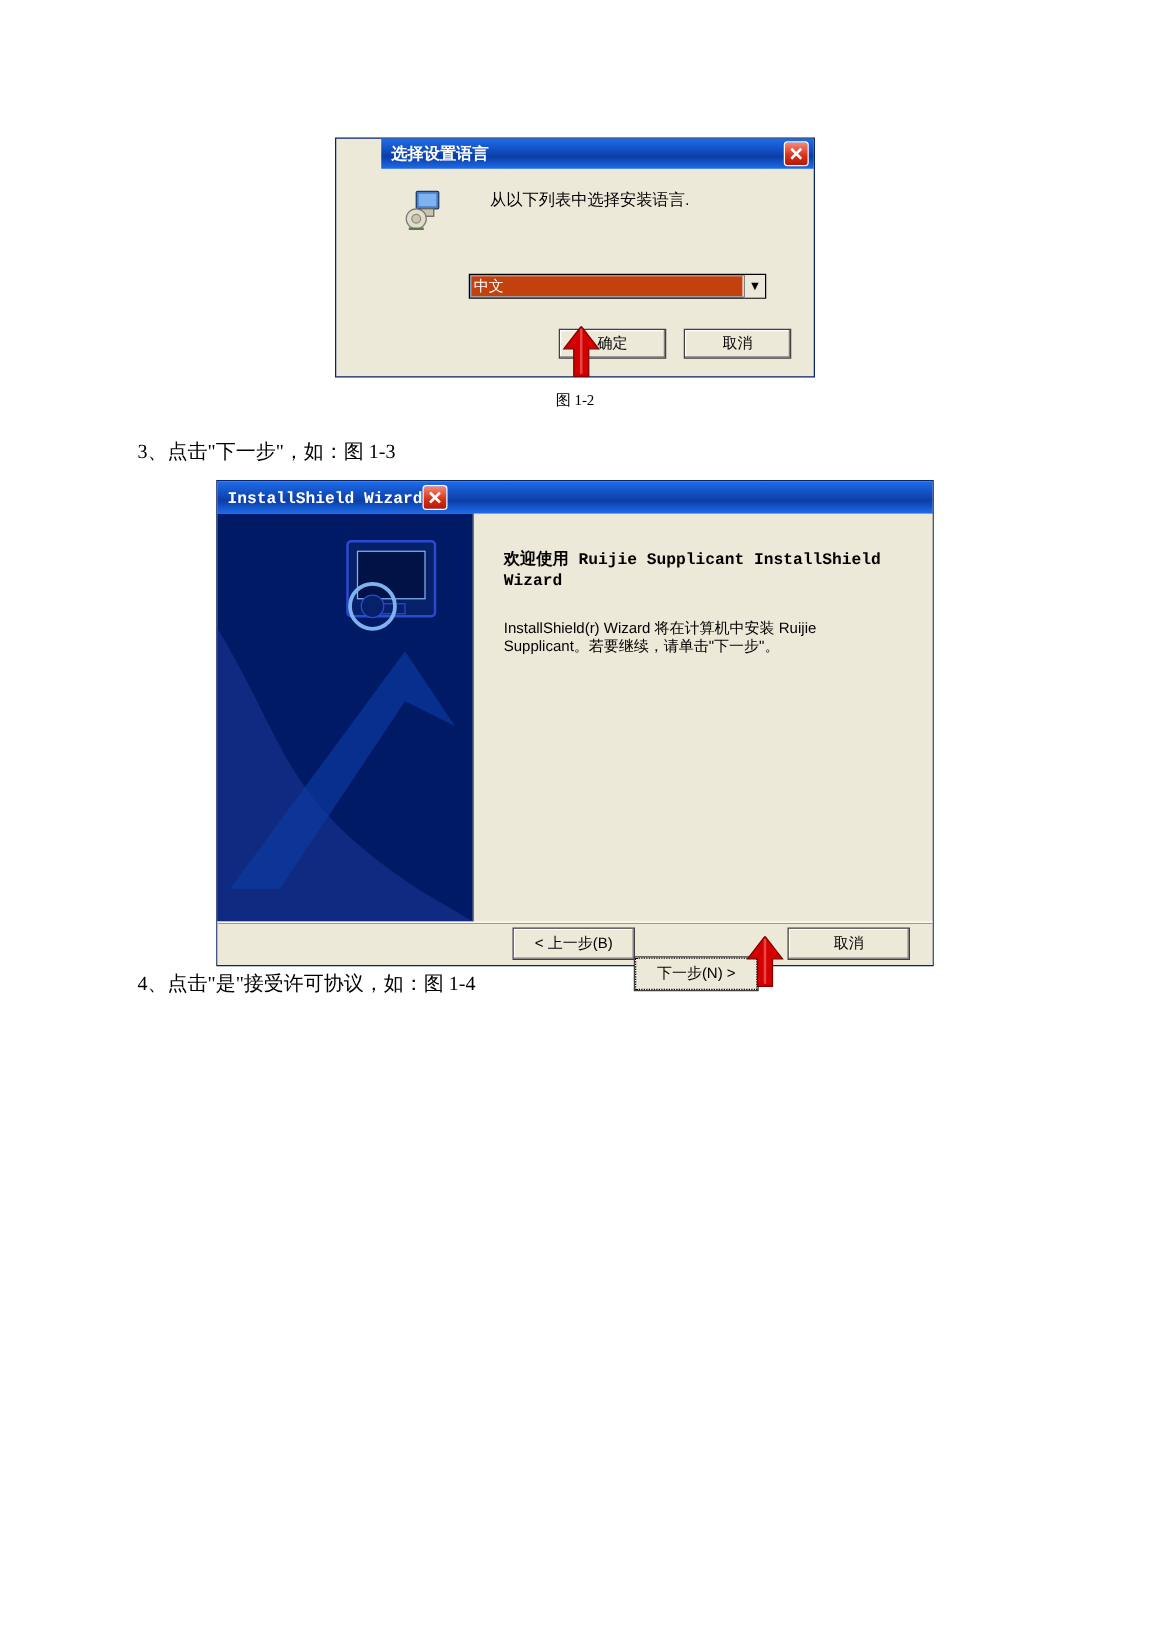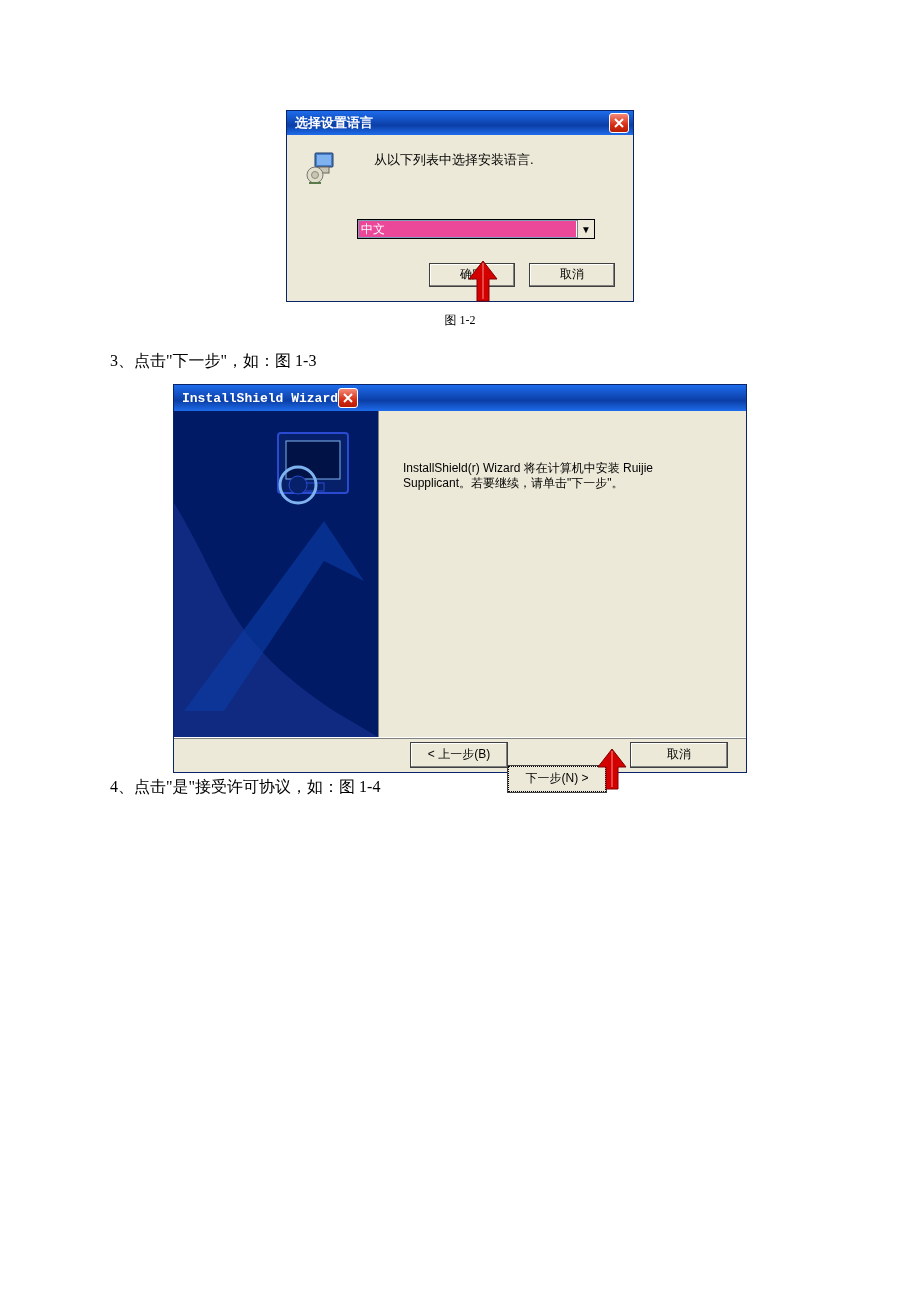--- a/index.html
+++ b/index.html
@@ -23,20 +23,21 @@
     display: inline-block;
     text-align: left;
     width: 346px;
     border: 1px solid #0a246a;
     background: #ece9d8;
     box-shadow: 0 0 0 1px #ece9d8 inset;
     font-family: "Microsoft Sans Serif", sans-serif;
     font-size: 12px;
     color: #000;
     position: relative;
+    padding-left: 36px;
   }
   .titlebar1 {
     height: 24px;
     background: linear-gradient(#1e6ceb, #0b3ea6 60%, #1e6ceb);
     display: flex; align-items: center; justify-content: space-between;
     padding: 0 4px 0 8px;
     box-sizing: border-box;
   }
   .titlebar1 .title {
     color: #fff; font-weight: bold; font-size: 13px;
@@ -58,21 +59,21 @@
     margin: 30px 0 0 56px;
     width: 238px; height:20px;
     background:#fff;
     border:1px solid #000;
     box-shadow: inset 0 0 0 1px #7f9db9;
     position:relative;
     box-sizing:border-box;
   }
   .dropdown .selection {
     position:absolute; inset:1px 18px 1px 1px;
-    background:#ec4899; color:#fff;
+    background:#c2410c; color:#fff;
     font-family:"SimSun","宋体",sans-serif;
     font-size:12px;
     padding:0 2px;
     line-height:16px;
     overflow:hidden; white-space:nowrap;
   }
   .dropdown .arrow {
     position:absolute; right:0; top:0; bottom:0; width:16px;
     background:#ece9d8; border-left:1px solid #808080;
     display:flex; align-items:center; justify-content:center;
@@ -243,20 +244,21 @@
             <g transform="translate(104 22)">
               <rect x="0" y="0" width="70" height="60" rx="3" fill="#06206a" stroke="#2a4ad0" stroke-width="2"></rect>
               <rect x="8" y="8" width="54" height="38" fill="#001246" stroke="#7fb3ef"></rect>
               <rect x="24" y="50" width="22" height="8" fill="#06206a" stroke="#2a4ad0"></rect>
               <circle cx="20" cy="52" r="18" fill="none" stroke="#7fb3ef" stroke-width="3"></circle>
               <circle cx="20" cy="52" r="9" fill="#06206a" stroke="#2a4ad0"></circle>
             </g>
           </svg>
         </div>
         <div class="dlg2-right">
+          <div class="wiz-heading">欢迎使用 Ruijie Supplicant InstallShield Wizard</div>
           <div class="wiz-body">InstallShield(r) Wizard 将在计算机中安装 Ruijie Supplicant。若要继续，请单击"下一步"。</div>
         </div>
       </div>
       <div class="dlg2-footer">
         <div class="winbtn btn-back">&lt; 上一步(B)</div>
         <div class="winbtn btn-next">下一步(N) &gt;</div>
         <span class="gap"></span>
         <div class="winbtn">取消</div>
       </div>
       

